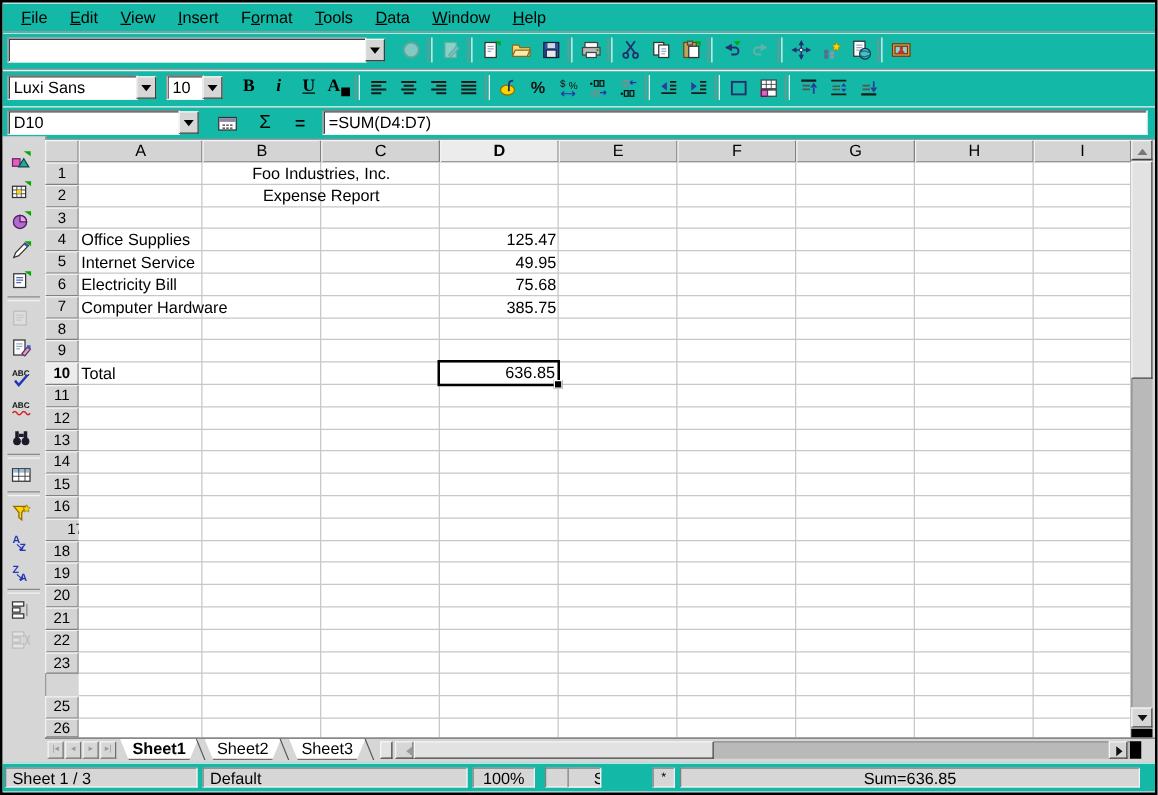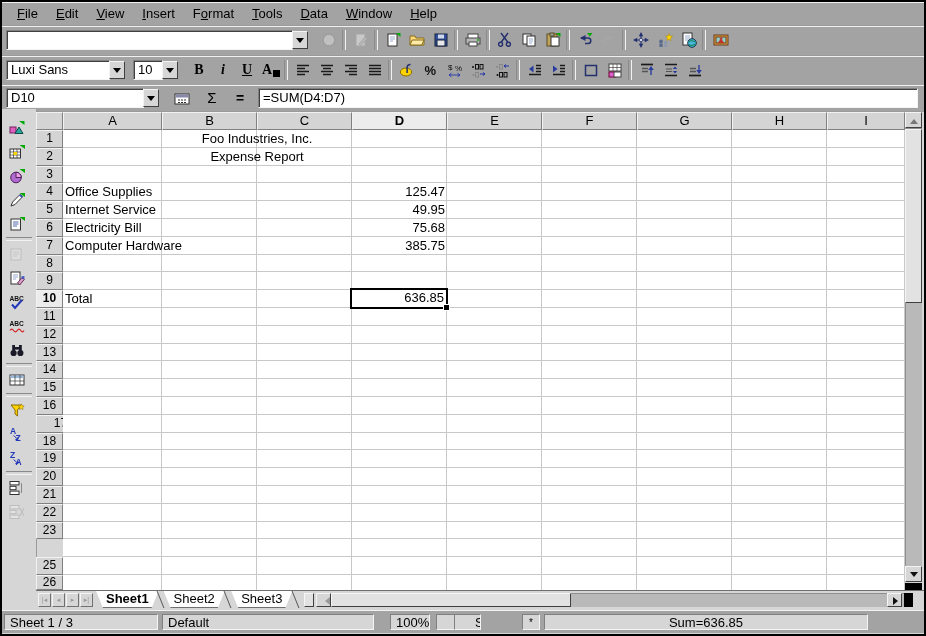--- a/index.html
+++ b/index.html
@@ -1,18 +1,18 @@
 <!DOCTYPE html>
 <html><head>
 <meta charset="utf-8">
 <style>
   html,body{margin:0;padding:0;background:#555;}
   .window{position:relative;width:922px;height:632px;background:#d6d6d6;border:2px solid #000;
           font-family:"Liberation Sans","DejaVu Sans",sans-serif;font-size:13px;color:#000;overflow:hidden;}
-  .bar{position:absolute;left:0;right:0;background:#a3a3a3;}
+  .bar{position:absolute;left:0;right:0;background:#14b8a6;}
   .groove{border-bottom:1px solid #9a9a9a;box-shadow:0 1px 0 #f0f0f0 inset;}
   
   .menubar{top:0;height:23px;line-height:23px;padding-left:6px;}
   .menu-item{display:inline-block;padding:0 9px;cursor:default;}
   
   .field{position:absolute;background:#fff;border:1px solid;border-color:#808080 #f4f4f4 #f4f4f4 #808080;
          box-shadow:1px 1px 0 #404040 inset;height:20px;line-height:20px;padding:0 4px;font-size:13px;
          font-family:"Liberation Sans",sans-serif;color:#000;box-sizing:border-box;outline:none;}
   .dd-btn{position:absolute;width:16px;height:18px;background:#d6d6d6;border:1px solid;
           border-color:#f4f4f4 #404040 #404040 #f4f4f4;box-sizing:border-box;}
@@ -574,19 +574,19 @@
     <div class="thumb" style="left:295px;top:2px;width:240px;height:14px;"></div>
     <div class="sb-btn" style="left:851px;top:2px;width:15px;height:14px;">
       <div class="tri" style="left:5px;top:3px;border-left:5px solid #111;"></div>
       </div>
     <div style="position:absolute;left:868px;top:2px;width:9px;height:14px;background:#000;"></div>
   </div>
 
   <div class="bar statusbar">
     <div class="panel" style="left:2px;width:154px;">Sheet 1 / 3</div>
     <div class="panel" style="left:160px;width:212px;">Default</div>
-    <div class="panel center" style="left:388px;width:40px;text-align:right;">100%</div>
+    <div class="panel center" style="left:376px;width:50px;">100%</div>
     <div class="panel" style="left:434px;width:42px;"></div>
     <div class="panel center" style="left:452px;width:16px;padding-left:20px;">STD</div>
     <div class="panel center" style="left:520px;width:18px;font-size:10px;">*</div>
-    <div class="panel center" style="left:542px;width:324px;">Sum=636.85</div>
+    <div class="panel center" style="left:542px;width:368px;">Sum=636.85</div>
   </div>
 </div>
 
 </body></html>

